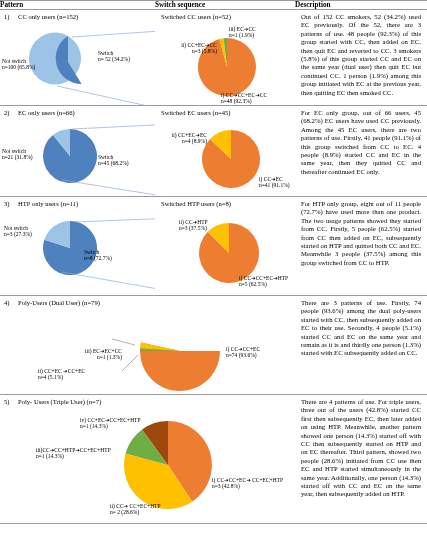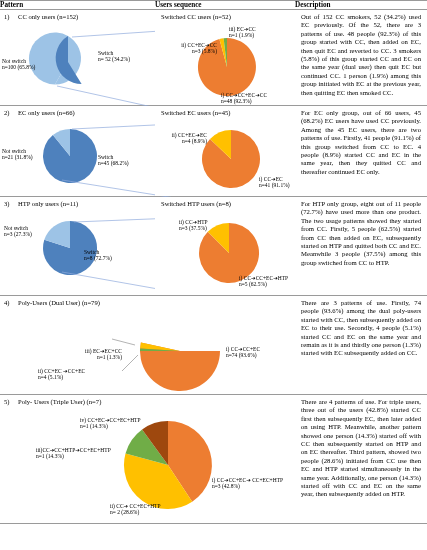--- a/index.html
+++ b/index.html
@@ -28,21 +28,21 @@
 <div class="page">
 <table class="grid">
   <colgroup>
         <col class="c1">
         <col class="c2">
         <col class="c3">
       </colgroup>
   <thead>
     <tr>
       <th class="hdr">Pattern</th>
-      <th class="hdr">Users sequence</th>
+      <th class="hdr">Switch sequence</th>
       <th class="hdr">Description</th>
     </tr>
   </thead>
   <tbody>
 
   <tr>
     <td class="rowcell" style="height:95px">
       <div class="rowlabel">
         <span class="num">1)</span><span>CC only users (n=152)</span>
       </div>

